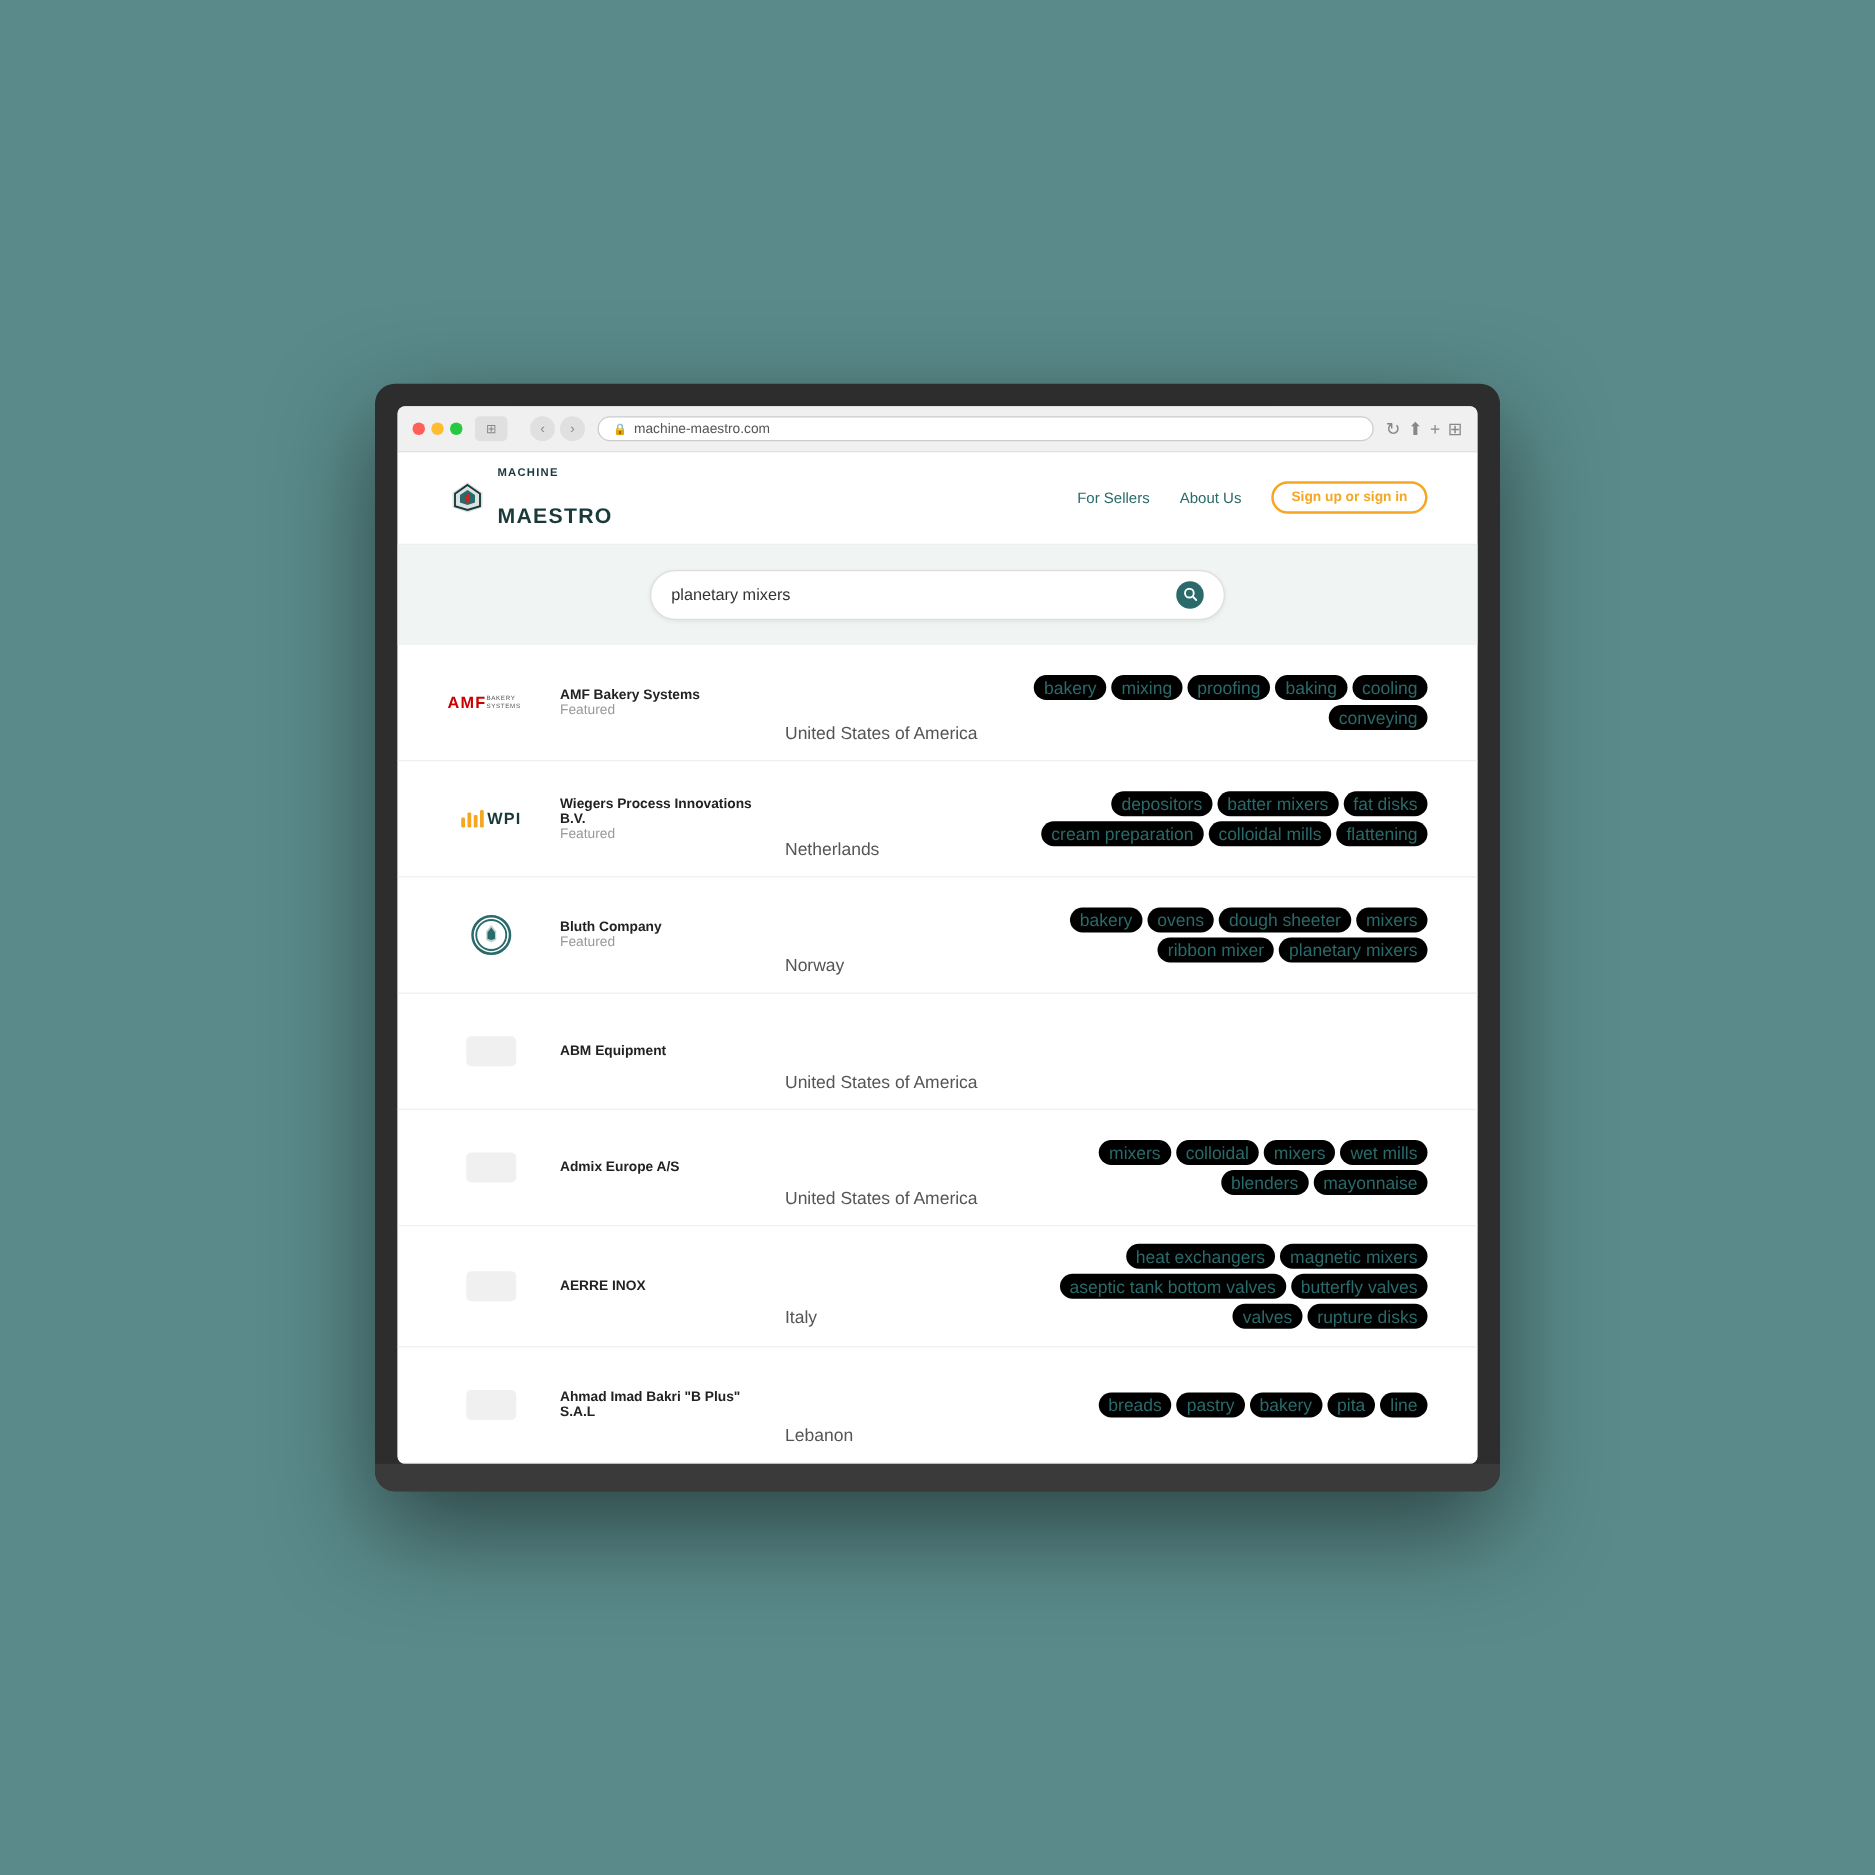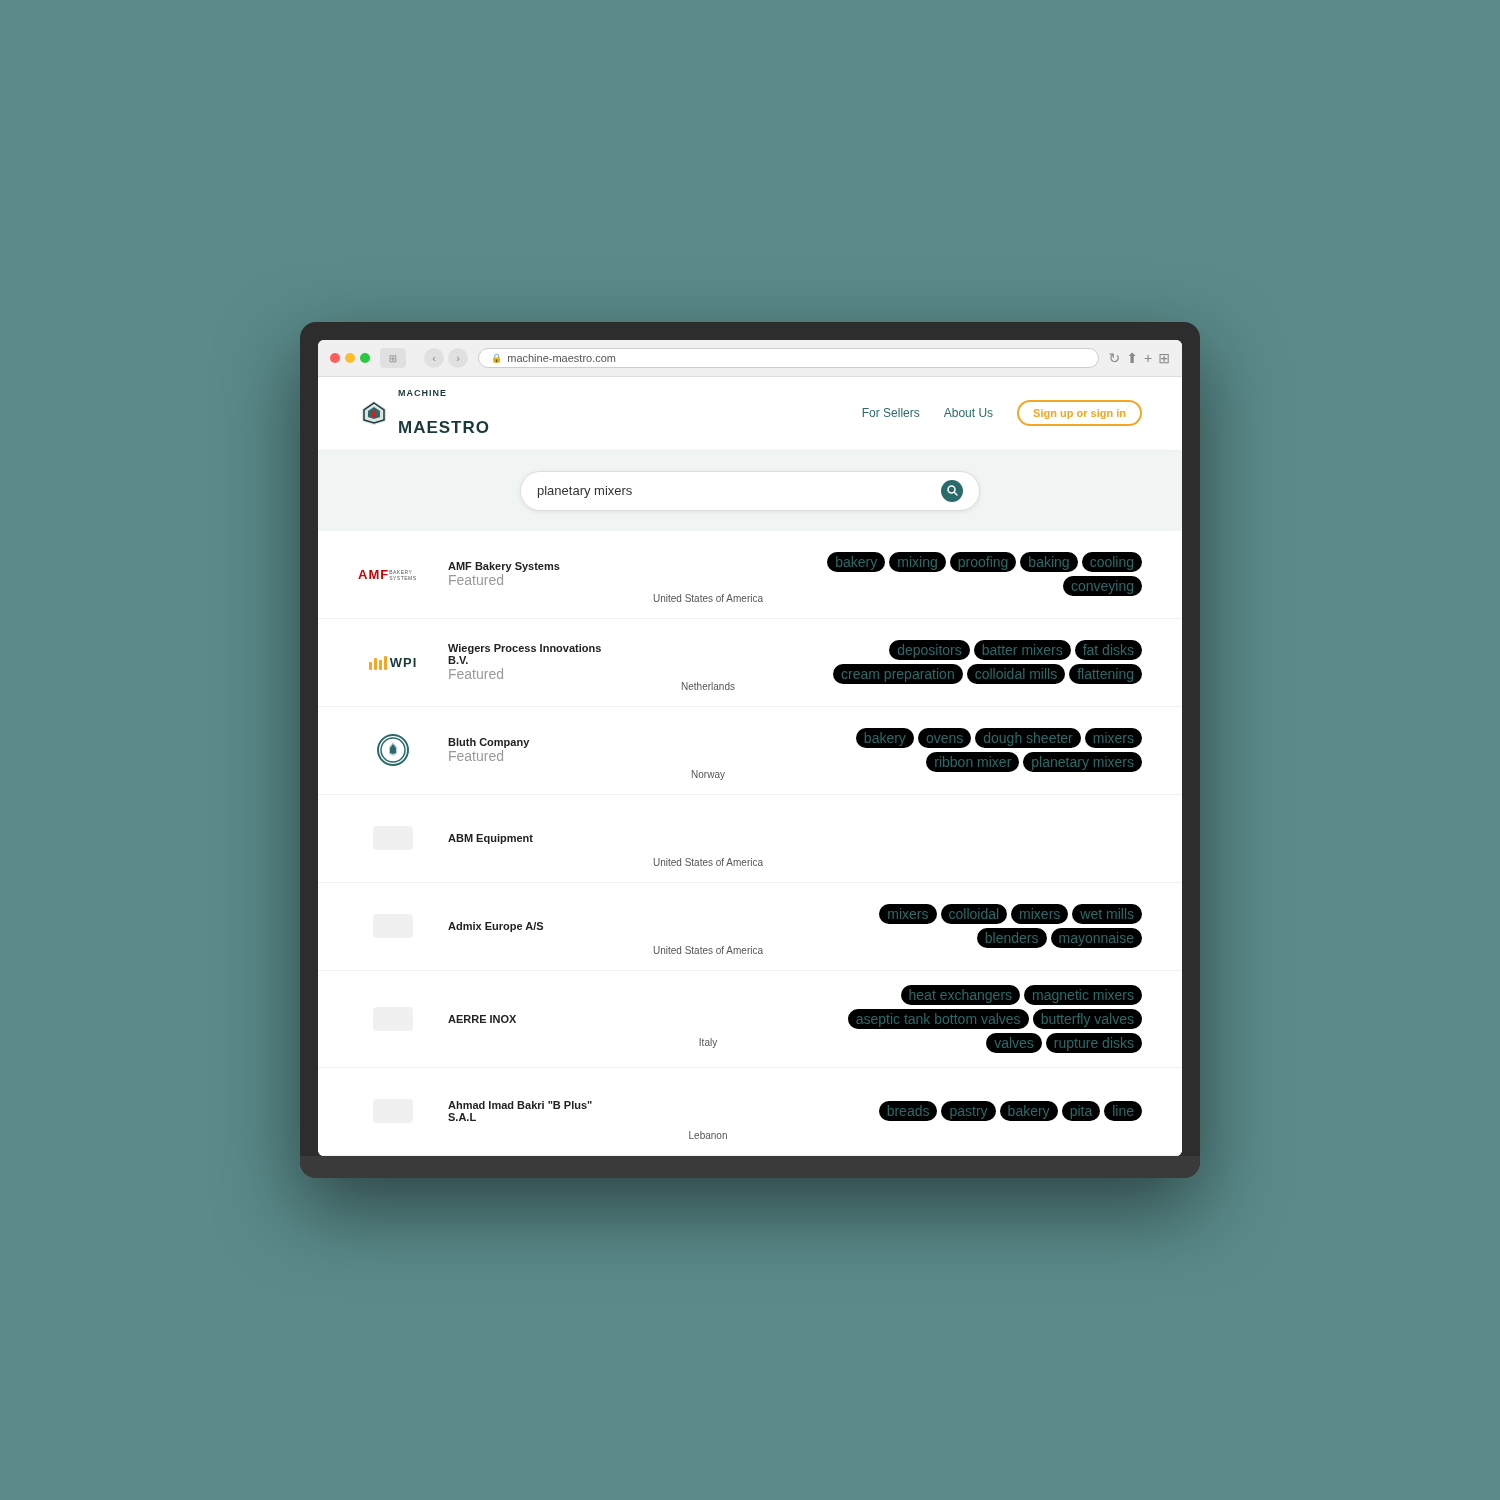--- a/index.html
+++ b/index.html
@@ -254,29 +254,28 @@
       flex-shrink: 0;
     }
 
     .company-name {
       font-size: 11px;
       font-weight: 700;
       color: #222;
     }
 
     .company-featured {
-      font-size: 14px;
+      font-size: 11px;
       color: #999;
     }
 
     .company-country {
       flex: 0 0 160px;
-      font-size: 10px;
+      font-size: 14px;
       color: #555;
-      text-align: center;
       margin-top: 48px;
     }
 
     .company-tags {
       flex: 1;
       display: flex;
       flex-wrap: wrap;
       gap: 4px;
       justify-content: flex-end;
     }

